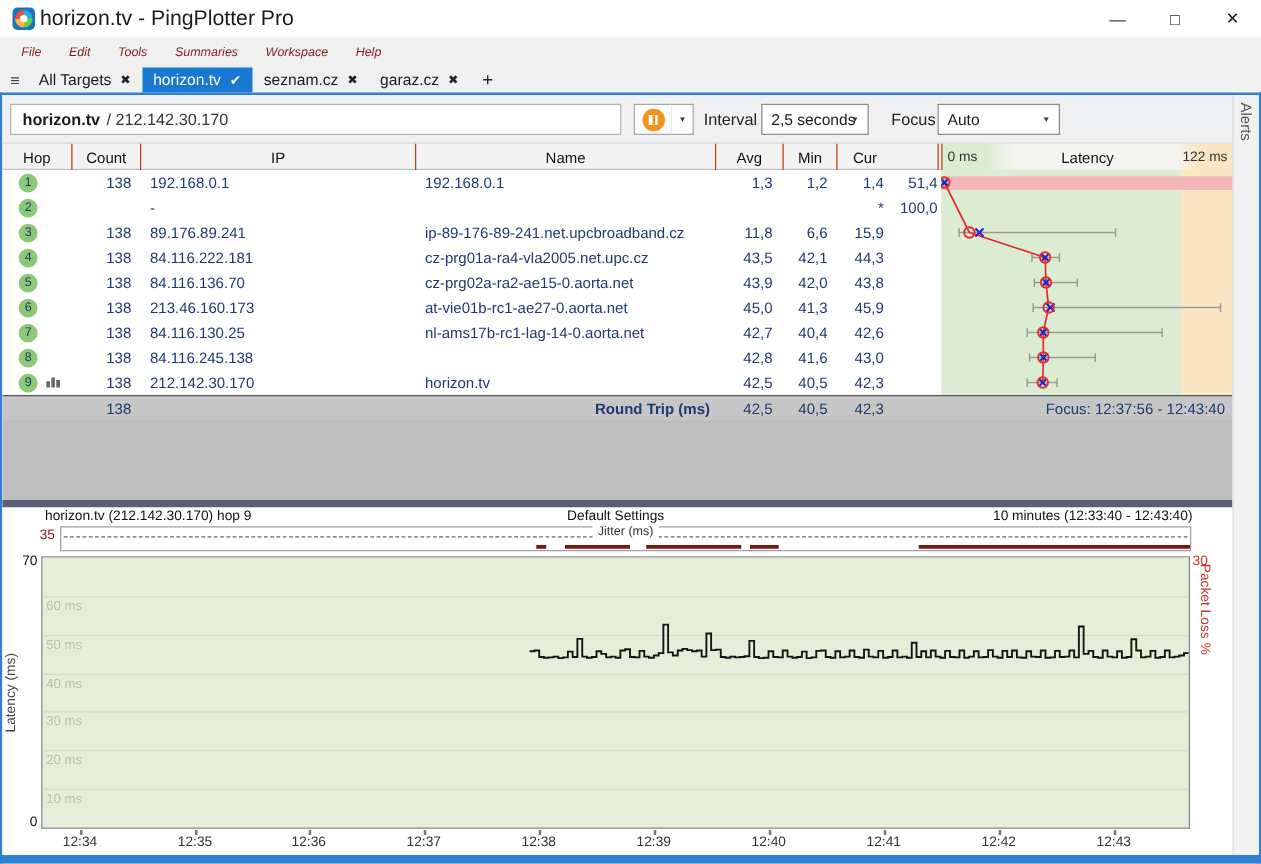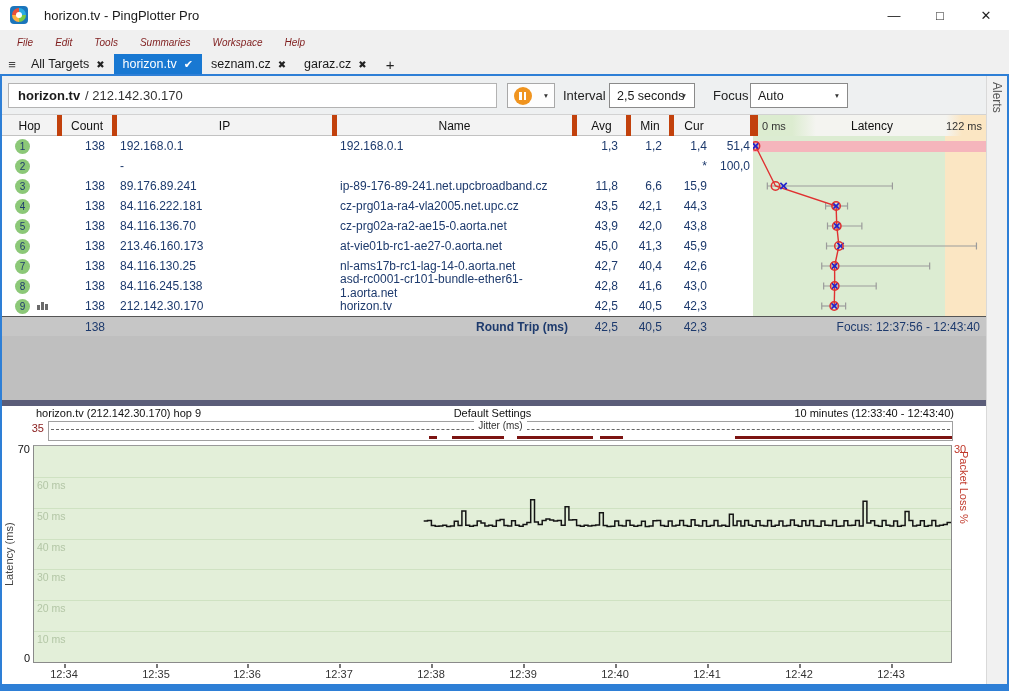--- a/index.html
+++ b/index.html
@@ -5,21 +5,21 @@
   html,body{margin:0;padding:0;background:#888;}
   *{box-sizing:border-box;font-family:"Liberation Sans","DejaVu Sans",sans-serif;}
   .window{position:relative;width:1009px;height:691px;background:#fff;overflow:hidden;}
 
   
   .titlebar{position:absolute;left:0;top:0;width:100%;height:30px;background:#fff;display:flex;align-items:center;}
   .app-icon{width:18px;height:18px;margin-left:10px;border-radius:4px;background:#1b75bc;position:relative;}
   .app-icon::before{content:"";position:absolute;left:2px;top:2px;width:14px;height:14px;border-radius:50%;
     background:conic-gradient(#29abe2 0 90deg,#7ac943 90deg 180deg,#fcb040 180deg 270deg,#e8503a 270deg 360deg);}
   .app-icon::after{content:"";position:absolute;left:6px;top:6px;width:6px;height:6px;border-radius:50%;background:#fff;}
-  .title-text{margin-left:16px;font-size:13px;color:#1a1a1a;}
+  .title-text{margin-left:4px;font-size:17px;color:#1a1a1a;}
   .win-controls{position:absolute;right:0;top:0;height:30px;display:flex;}
   .win-btn{width:46px;height:30px;display:flex;align-items:center;justify-content:center;font-size:13px;color:#222;}
 
   
   .menubar{position:absolute;left:0;top:30px;width:100%;height:24px;background:#f0f0f0;display:flex;align-items:center;padding-left:6px;}
   .menu-item{padding:0 11px;font-size:10px;color:#7f1d1d;font-style:italic;}
 
   
   .tabbar{position:absolute;left:0;top:54px;width:100%;height:20px;background:#f0f0f0;display:flex;align-items:stretch;}
   .hamburger{width:20px;display:flex;align-items:center;justify-content:center;font-size:13px;color:#444;margin-left:2px;}
@@ -55,21 +55,21 @@
   .combo{position:absolute;top:7px;height:25px;background:#fff;border:1px solid #8a8a8a;display:flex;align-items:center;
     font-size:12.5px;color:#1a1a1a;padding-left:7px;}
   .combo .arrow{position:absolute;right:6px;font-size:8px;color:#333;}
   .legend{position:absolute;left:853px;top:5px;width:124px;height:28px;}
   .legend-labels{position:relative;height:14px;font-size:10.5px;color:#222;}
   .legend-bar{display:flex;height:8px;width:124px;}
   .leg-seg{height:8px;}
 
   
   .thead{position:absolute;left:0;top:39px;width:984px;height:21px;background:#f3f3f3;border-bottom:1px solid #c2c2c2;font-size:12px;color:#111;}
-  .hcell{position:absolute;top:0;height:21px;display:flex;align-items:center;justify-content:center;border-left:5px solid #c2410c;}
+  .hcell{position:absolute;top:0;height:21px;display:flex;align-items:center;justify-content:center;border-left:1px solid #c2410c;}
   .hcell.first{border-left:none;}
   .h-hop{left:0;width:55px;} .h-count{left:55px;width:55px;} .h-ip{left:110px;width:220px;}
   .h-name{left:330px;width:240px;} .h-avg{left:570px;width:54px;} .h-min{left:624px;width:43px;}
   .h-cur{left:667px;width:45px;} .h-pl{left:748px;width:39px;}
   .h-lat{left:751px;width:233px;background:linear-gradient(90deg,#dcecd0 0 34px,#f4f4f0 58px 188px,#fbe6c3 204px 100%);}
   .h-lat .lat-left{position:absolute;left:4px;font-size:11px;color:#333;}
   .h-lat .lat-right{position:absolute;right:4px;font-size:11px;color:#333;}
 
   .tbody{position:absolute;left:0;top:60px;width:984px;height:180px;background:#fff;}
   .trow{position:absolute;left:0;width:984px;height:20px;font-size:12px;color:#1d3a6d;}
@@ -290,21 +290,20 @@
           <span class="c name">nl-ams17b-rc1-lag-14-0.aorta.net</span>
           <span class="c avg">42,7</span>
           <span class="c min">40,4</span>
           <span class="c cur">42,6</span>
           <span class="c pl"></span>
         </div>
         <div class="trow" style="top: 140px;">
           <span class="hop-circle">8</span>
           <span class="c count">138</span>
           <span class="c ip">84.116.245.138</span>
-          <span class="c name">asd-rc0001-cr101-bundle-ether61-1.aorta.net</span>
           <span class="c avg">42,8</span>
           <span class="c min">41,6</span>
           <span class="c cur">43,0</span>
           <span class="c pl"></span>
         </div>
         <div class="trow" style="top: 160px;">
           <span class="hop-circle">9</span>
           <span class="chart-icon">
             <i style="height: 5px;"></i>
             <i style="height: 8px;"></i>

